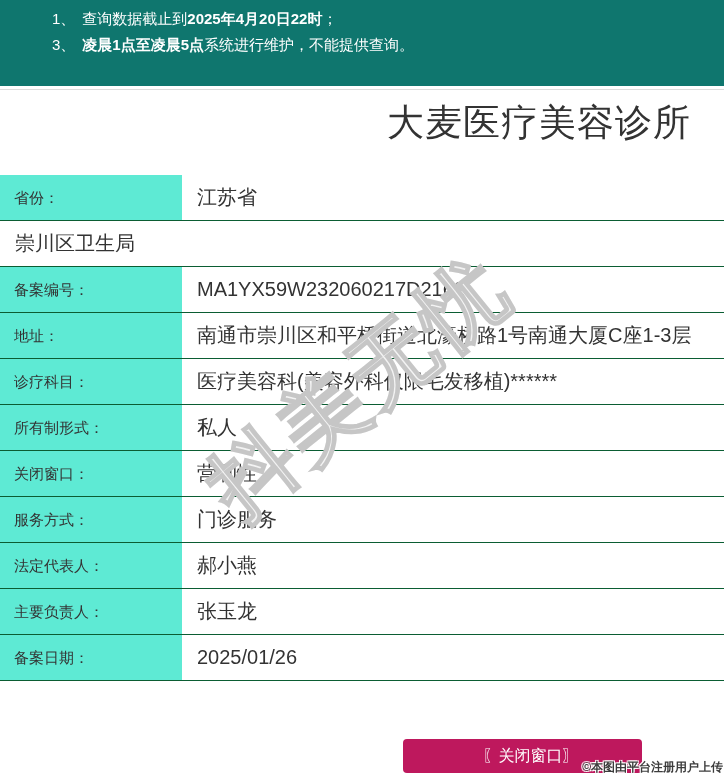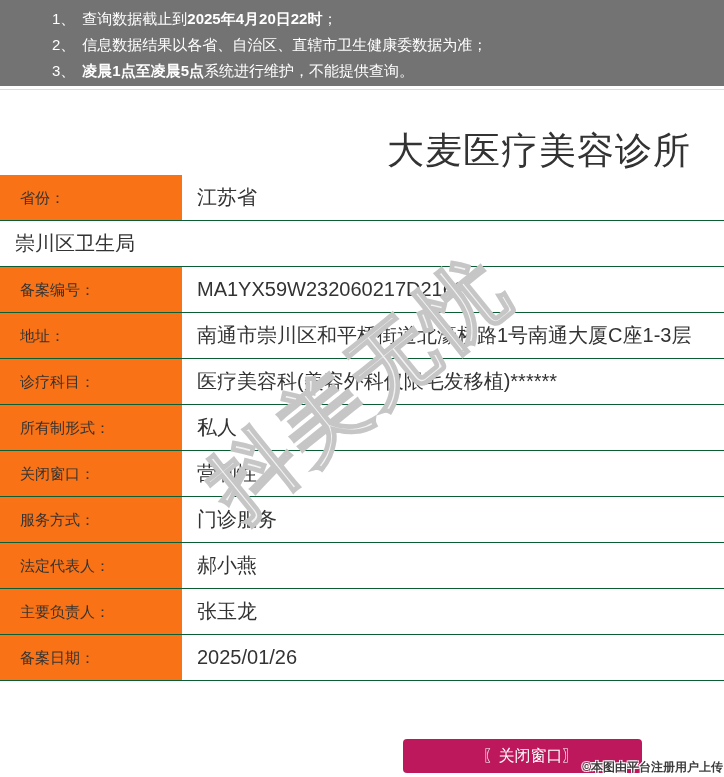--- a/index.html
+++ b/index.html
@@ -6,60 +6,60 @@
   html,body { width:724px; height:777px; }
   body {
     position:relative;
     font-family:"Liberation Sans","DejaVu Sans",sans-serif;
     background:#ffffff;
     overflow:hidden;
   }
 
   
   .notice-bar {
-    background:#737373;
+    background:#0f766e;
     color:#ffffff;
     padding:6px 10px 4px 52px;
     height:86px;
   }
   .notice-line {
     height:26px;
     line-height:26px;
     font-size:15px;
     white-space:nowrap;
   }
   .notice-num { display:inline-block; margin-right:7px; }
   .notice-line b { font-weight:bold; }
 
   .thin-divider { height:1px; background:#dcdcdc; margin-top:3px; }
 
   
   .clinic-title {
     position:absolute;
-    top:126px; left:358px; width:362px;
+    top:98px; left:358px; width:362px;
     text-align:center;
     font-size:37px;
     font-weight:400;
     color:#333333;
     letter-spacing:1px;
     white-space:nowrap;
     z-index:1;
   }
 
   
   .info-table { margin-top:85px; position:relative; z-index:2; }
   .info-row {
     display:flex;
     height:46px;
     border-bottom:1px solid #0b5d33;
   }
   .cell-label {
     width:182px;
-    background:#f97316;
-    padding-left:20px;
+    background:#5eead4;
+    padding-left:14px;
     line-height:45px;
     font-size:15px;
     color:#333333;
   }
   .cell-value {
     flex:1;
     padding-left:15px;
     line-height:45px;
     font-size:20px;
     color:#333333;
@@ -110,21 +110,20 @@
     text-shadow:-1px -1px 0 #fff, 1px -1px 0 #fff, -1px 1px 0 #fff, 1px 1px 0 #fff;
     z-index:10;
     white-space:nowrap;
   }
 </style>
 </head>
 <body>
 
 <div class="notice-bar">
   <div class="notice-line"><span class="notice-num">1、</span><span>查询数据截止到</span><b>2025年4月20日22时</b><span>；</span></div>
-  <div class="notice-line"><span class="notice-num">2、</span><span>信息数据结果以各省、自治区、直辖市卫生健康委数据为准；</span><b></b><span></span></div>
   <div class="notice-line"><span class="notice-num">3、</span><span></span><b>凌晨1点至凌晨5点</b><span>系统进行维护，不能提供查询。</span></div>
 </div>
 
 <div class="thin-divider"></div>
 
 <h1 class="clinic-title">大麦医疗美容诊所</h1>
 
 <div class="info-table">
   <div class="info-row">
     <div class="cell-label">省份：</div>

